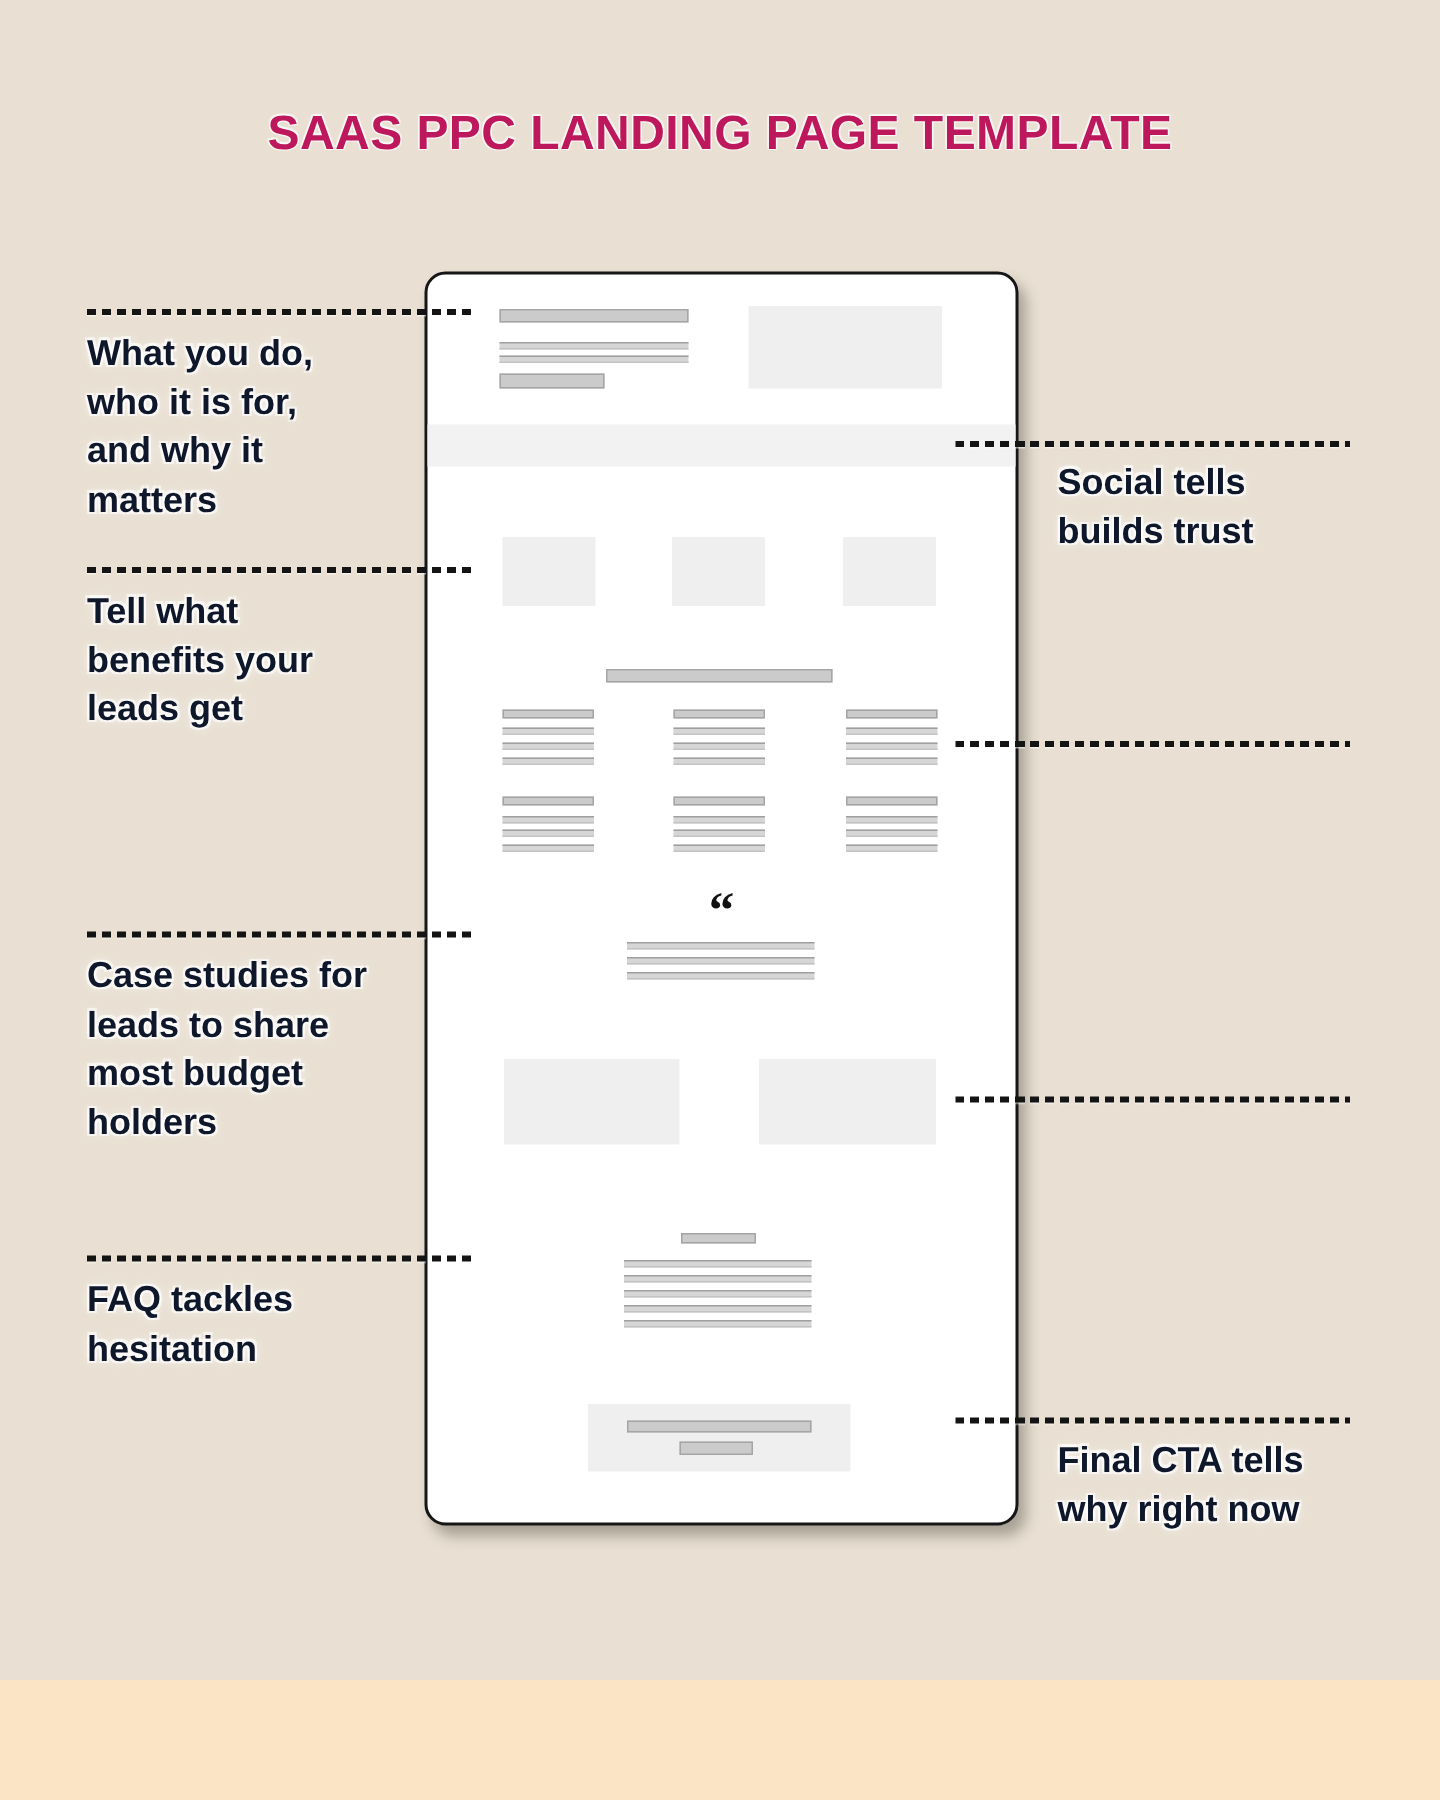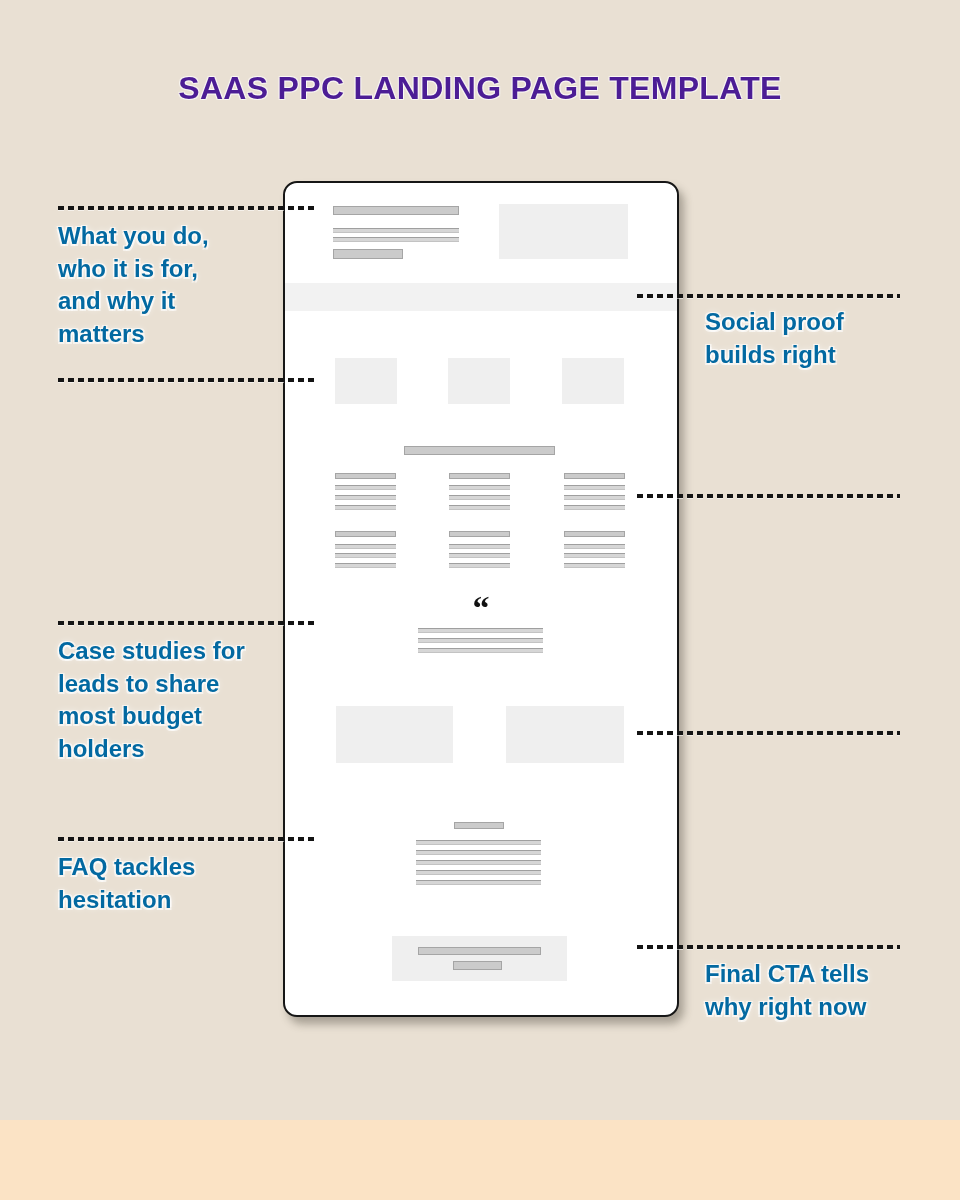--- a/index.html
+++ b/index.html
@@ -9,21 +9,21 @@
     background:#e9e0d3;
     font-family:"Liberation Sans", sans-serif;
     color:#1a1a1a;
     overflow:hidden;
   }
   
   .poster-title{
     position:absolute;top:70px;left:0;width:100%;
     margin:0;text-align:center;
     font-size:32px;font-weight:700;letter-spacing:.3px;
-    color:#4c1d95;
+    color:#be185d;
     text-shadow:-1px -1px 0 rgba(255,255,255,.55),1px -1px 0 rgba(255,255,255,.55),
                 -1px 1px 0 rgba(255,255,255,.55),1px 1px 0 rgba(255,255,255,.55);
   }
   
   .wireframe-card{
     position:absolute;left:283px;top:181px;
     width:392px;height:832px;
     background:#ffffff;
     border:2px solid #161616;border-radius:14px;
     box-shadow:5px 7px 9px rgba(60,55,45,.38);
@@ -36,21 +36,21 @@
   .strip{background:#f2f2f2;}
   .quote-glyph{
     font-family:"Liberation Serif", serif;
     font-weight:700;font-size:34px;line-height:1;
     color:#111;left:0;width:100%;text-align:center;
   }
   
   .annotation{
     position:absolute;margin:0;z-index:2;
     font-size:24px;line-height:32.5px;font-weight:700;
-    color:#0369a1;
+    color:#0f172a;
     text-shadow:-1.5px -1.5px 0 rgba(255,255,255,.6),1.5px -1.5px 0 rgba(255,255,255,.6),
                 -1.5px 1.5px 0 rgba(255,255,255,.6),1.5px 1.5px 0 rgba(255,255,255,.6),
                 0 0 7px rgba(255,255,255,.8);
   }
   .dotted-line{
     position:absolute;height:4px;z-index:2;
     background:repeating-linear-gradient(90deg,#141414 0 6px,transparent 6px 10px);
     filter:drop-shadow(0 1.5px 0 rgba(255,255,255,.55));
   }
   
@@ -137,29 +137,30 @@
     <div class="box" style="left:107px;top:753px;width:175px;height:45px">
       <div class="bar" style="left:26px;top:11px;width:123px;height:8px"></div>
       <div class="bar" style="left:61px;top:25px;width:49px;height:9px"></div>
     </div>
   </div>
 
   <div class="dotted-line" style="left:58px;top:206px;width:260px"></div>
   <p class="annotation" style="left:58px;top:220px;width:178px">What you do, who it is for, and why it matters</p>
 
   <div class="dotted-line" style="left:58px;top:378px;width:260px"></div>
+  <p class="annotation" style="left:58px;top:392px;width:178px">Tell what benefits your leads get</p>
 
   <div class="dotted-line" style="left:58px;top:621px;width:260px"></div>
   <p class="annotation" style="left:58px;top:635px;width:196px">Case studies for leads to share most budget holders</p>
 
   <div class="dotted-line" style="left:58px;top:837px;width:260px"></div>
   <p class="annotation" style="left:58px;top:851px;width:178px">FAQ tackles hesitation</p>
 
   <div class="dotted-line" style="left:637px;top:294px;width:263px"></div>
-  <p class="annotation" style="left:705px;top:306px;width:170px">Social proof builds right</p>
+  <p class="annotation" style="left:705px;top:306px;width:170px">Social tells builds trust</p>
 
   <div class="dotted-line" style="left:637px;top:494px;width:263px"></div>
 
   <div class="dotted-line" style="left:637px;top:731px;width:263px"></div>
 
   <div class="dotted-line" style="left:637px;top:945px;width:263px"></div>
   <p class="annotation" style="left:705px;top:958px;width:190px">Final CTA tells why right now</p>
 
   <div class="footer-band">
   </div>

